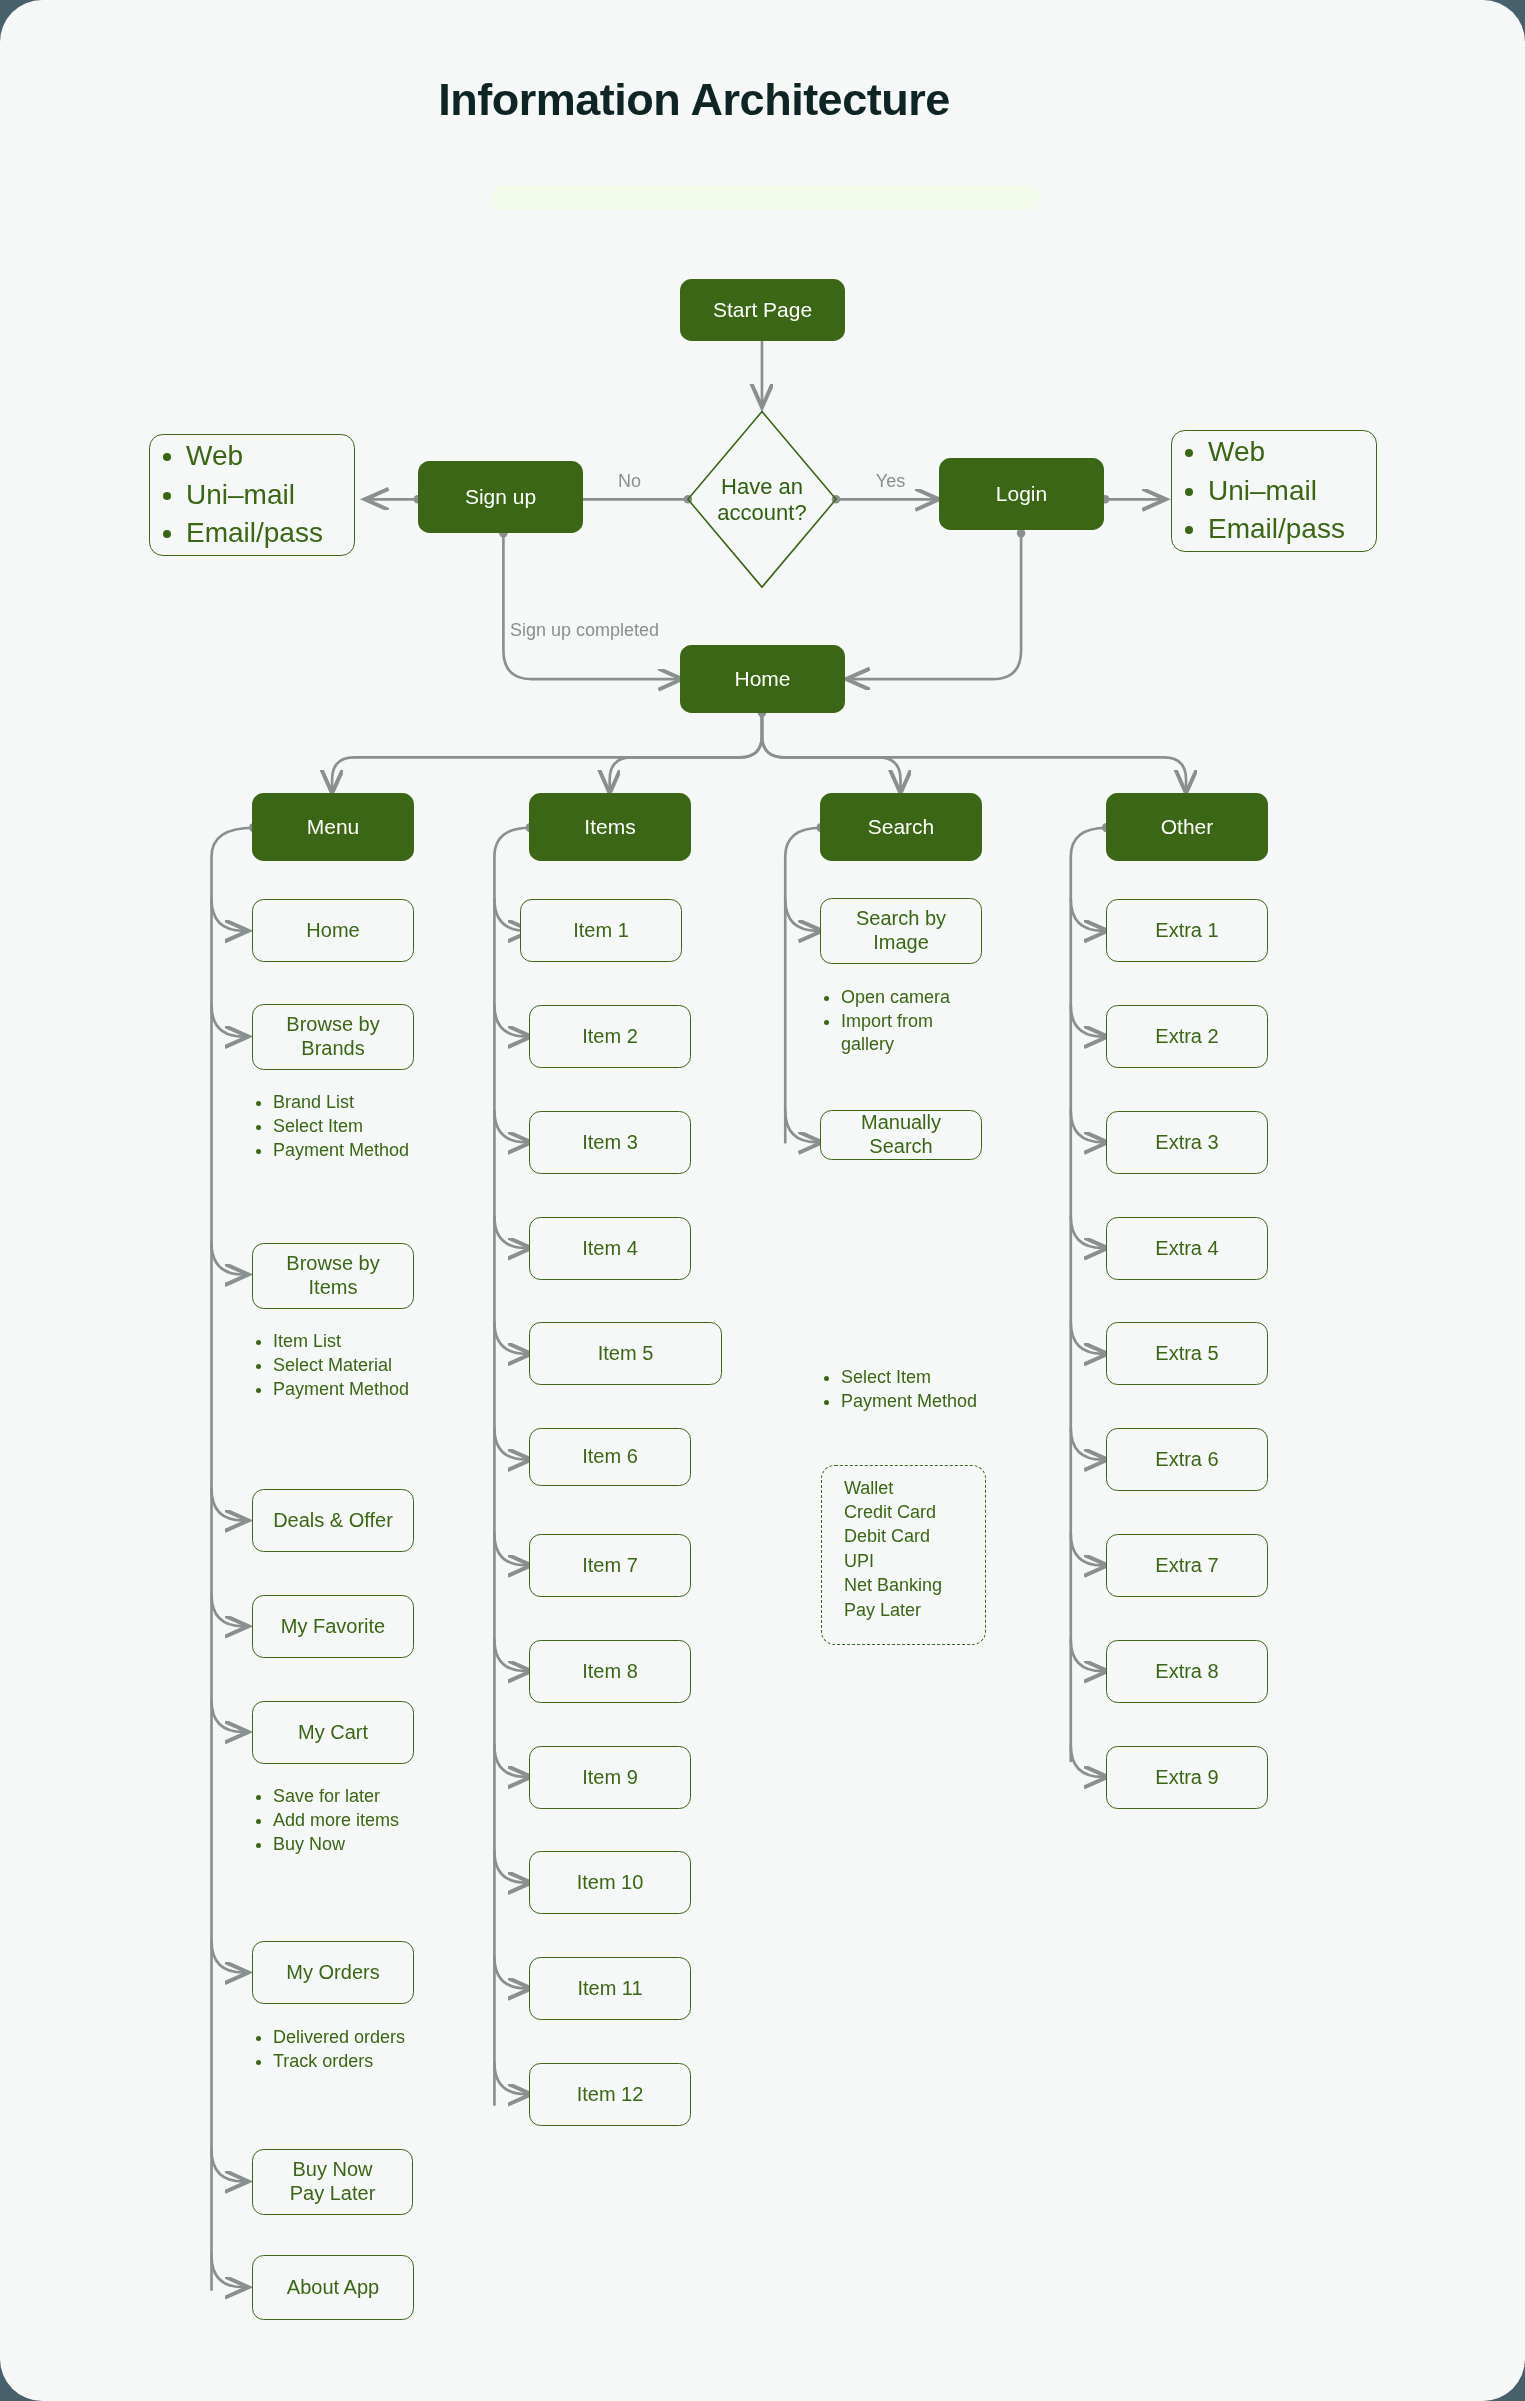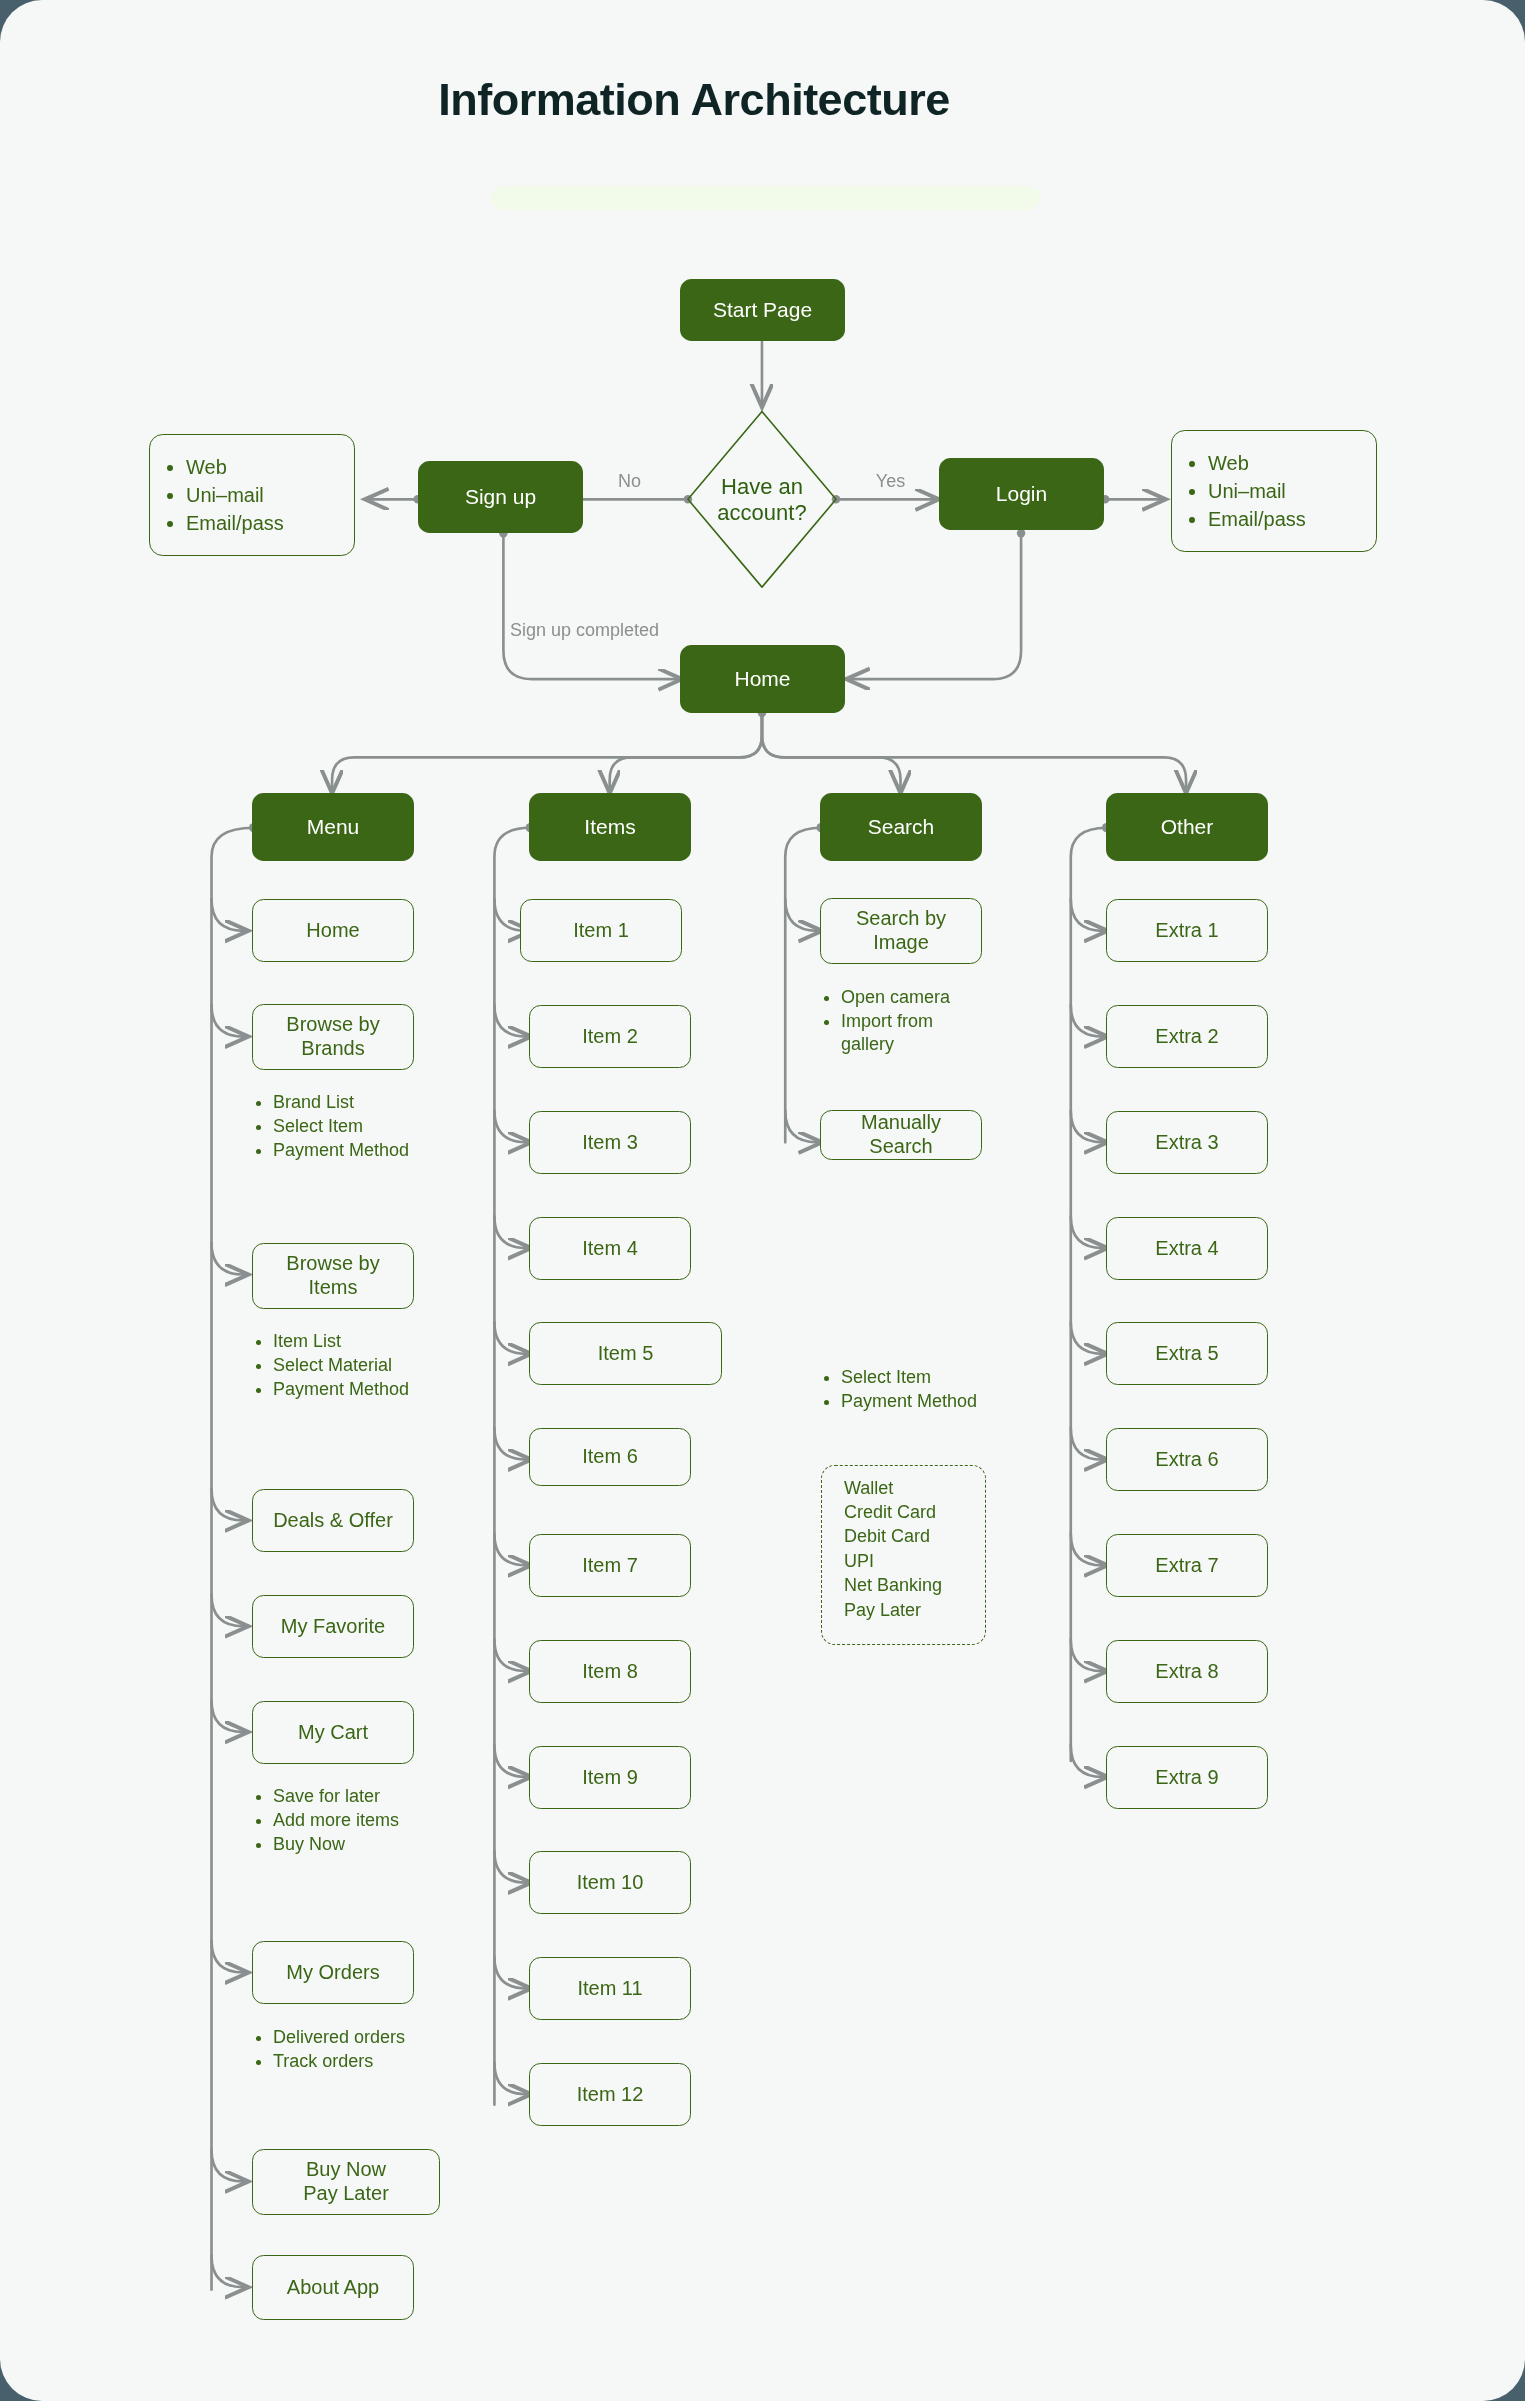--- a/index.html
+++ b/index.html
@@ -71,21 +71,21 @@
   .node-diamond {
     color: #2e6010;
     font-size: 22px;
   }
   .node-list {
     position: absolute;
     background: #f6f8f7;
     border: 1.3px solid #3a6615;
     border-radius: 13.8px;
     color: #3a6615;
-    font-size: 20px;
+    font-size: 28px;
     display: flex;
     flex-direction: column;
     justify-content: center;
     padding: 11.6px 16px;
   }
   .node-list ul {
     margin: 0; padding: 0 0 0 20px;
   }
   .node-list li {
     list-style: disc;
@@ -305,21 +305,21 @@
   <div class="node node-outline" style="left:252px; top:1941px; width:162px; height:63px;">
     <span>My Orders</span>
   </div>
   <div class="bullets" style="left:254px; top:2025px; width:159px;">
     <ul>
       <li>Delivered orders</li>
       <li>Track orders</li>
     </ul>
   </div>
 
-  <div class="node node-outline" style="left:252px; top:2149px; width:188px; height:66px;">
+  <div class="node node-outline" style="left:252px; top:2149px; width:161px; height:66px;">
     <span style="width:116px;">Buy Now Pay Later</span>
   </div>
 
   <div class="node node-outline" style="left:252px; top:2255px; width:162px; height:65px;">
     <span>About App</span>
   </div>
 
   <div class="node node-green" style="left:529px; top:793px; width:162px; height:68px;">
     <span>Items</span>
   </div>

